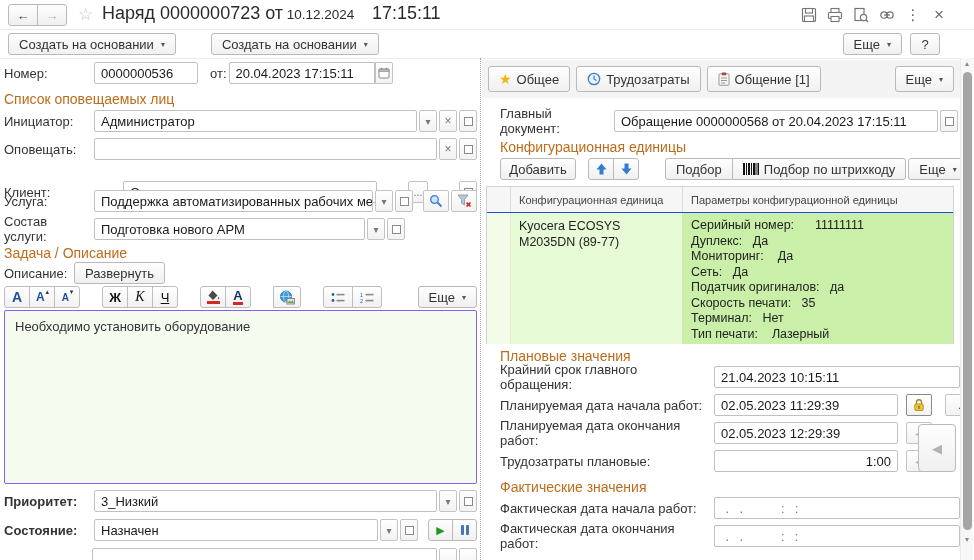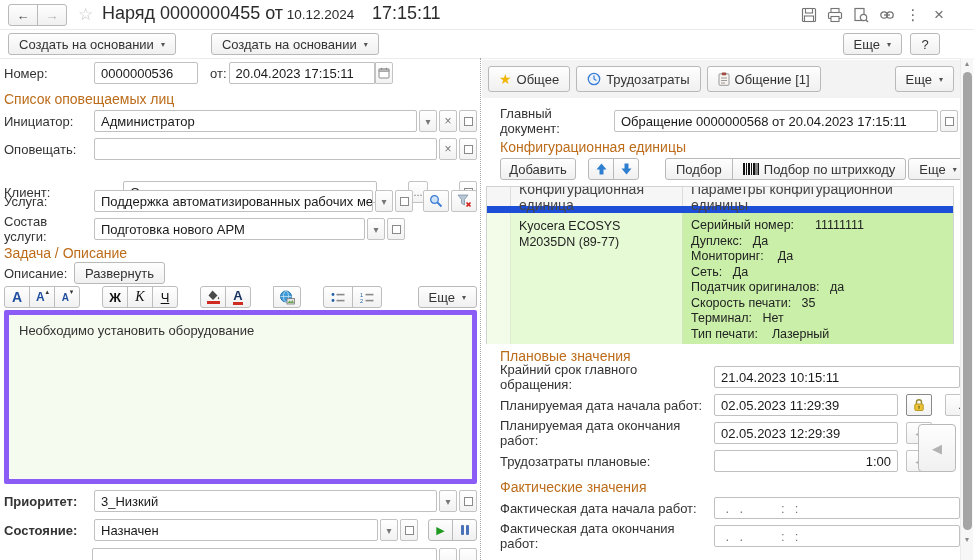--- a/index.html
+++ b/index.html
@@ -63,37 +63,37 @@
   .tgroup .tbtn:last-child { border-radius:0 3px 3px 0; }
   .fA { color:#1f4e9e; font-weight:bold; font-size:14px; }
   .fA2 { color:#1f4e9e; font-weight:bold; font-size:12px; }
   .mini-caret { font-size:7px; color:#333; position:relative; top:-5px; left:1px; }
   .fB { font-weight:bold; font-size:13px; color:#111; }
   .fI { font-style:italic; font-family:"Liberation Serif", serif; font-size:14px; color:#111; }
   .fU { text-decoration:underline; font-size:13px; color:#111; }
   .redbar { border-bottom:3px solid #d02b20; line-height:12px; }
   #desc-area {
     position:absolute; left:4px; right:2px; top:252px; height:174px;
-    background:#f5fbee; border:5px solid #8b5cf6; border-radius:2px;
+    background:#f5fbee; border:1px solid #8b5cf6; border-radius:2px;
     padding:8px 10px; font-size:13px; color:#333; cursor:text;
   }
   .pausebar { width:3px; height:10px; background:#4a72b8; border-radius:1px; }
   
   #splitter { position:absolute; left:480px; top:58px; height:502px; width:0; border-left:1px dotted #a8a8a8; }
   
   #right { position:absolute; left:482px; top:58px; width:478px; height:502px; overflow:hidden; }
   .rrow { position:absolute; left:4px; right:2px; display:flex; align-items:center; gap:2px;margin-left:14px; }
   .rlbl { width:212px; flex:none; font-size:13px; color:#333; }
   .f246 { flex:none; width:246px; }
   .f184 { flex:none; width:184px; }
   #tabbar { position:absolute; left:0; top:2px; right:0; height:38px; background:#f3f3f3; display:flex; align-items:center; padding:0 6px; gap:6px; }
   #tabbar .btn { height:26px; }
   
   #cfg-table { position:absolute; left:4px; top:128px; width:468px; height:158px; border:1px solid #d2d2d2; border-bottom:none; overflow:hidden; background:#fff; }
-  .thead { display:flex; height:26px; background:#f6f6f6; border-bottom:7px solid #1d4ed8; font-size:14px; color:#444; }
+  .thead { display:flex; height:26px; background:#f6f6f6; border-bottom:1px solid #1d4ed8; font-size:11px; color:#444; }
   .th { display:flex; align-items:center; padding:0 8px; }
   .th-sel { width:24px; border-right:1px solid #dcdcdc; }
   .th1 { width:172px; border-right:1px solid #dcdcdc; }
   .th2 { flex:1; }
   .trow { display:flex; align-items:stretch; min-height:200px; cursor:pointer; }
   .td-sel { width:24px; background:#f3fce9; border-right:1px solid #dfecd2; }
   .td1 { width:172px; padding:5px 8px; background:#e7fad6; border-right:1px solid #d2e6bc; font-size:12.5px; line-height:16px; color:#222; }
   .td2 { flex:1; padding:5px 8px; background:#c9efa8; font-size:12.5px; color:#222; }
   .td2 div { white-space:pre; line-height:15.5px; }
   .empty-date { color:#777; white-space:pre; letter-spacing:1px; }
@@ -113,21 +113,21 @@
   <div id="nav" class="btngroup">
     <button class="btn">
         <span style="color:#444;">←</span>
       </button>
     <button class="btn">
         <span style="color:#b5b5b5;">→</span>
       </button>
   </div>
   <span id="fav-star">☆</span>
   <div id="title">
-    <span class="t-big">Наряд 0000000455 от</span>
+    <span class="t-big">Наряд 0000000723 от</span>
     <span class="t-date">10.12.2024</span>
     <span class="t-time">17:15:11</span>
   </div>
   <div id="title-icons">
     <span class="ticon">
       <svg width="16" height="16" viewBox="0 0 16 16">
           <rect x="1.5" y="1.5" width="13" height="13" rx="1" fill="none" stroke="#757575" stroke-width="1.2"></rect>
           <rect x="4.5" y="1.5" width="7" height="4.5" fill="none" stroke="#757575" stroke-width="1.1"></rect>
           <rect x="3.5" y="9" width="9" height="5.5" fill="none" stroke="#757575" stroke-width="1.1"></rect>
         </svg>

